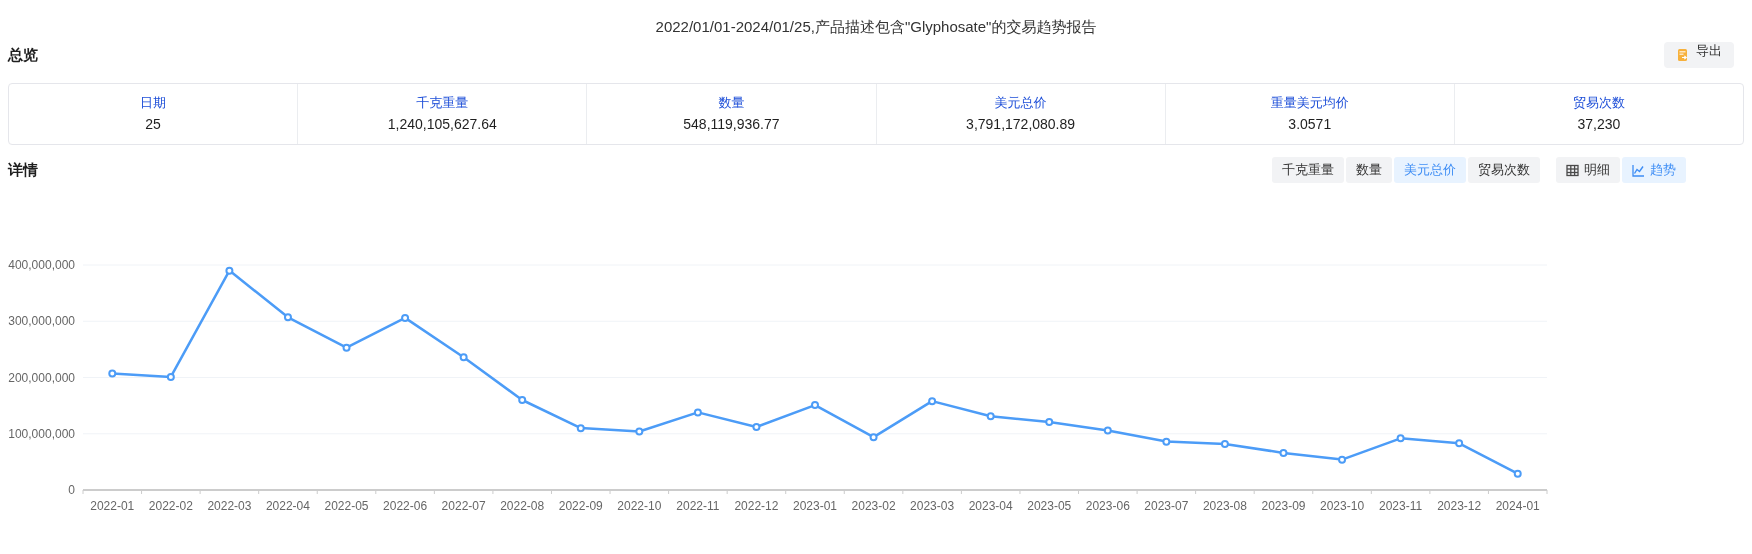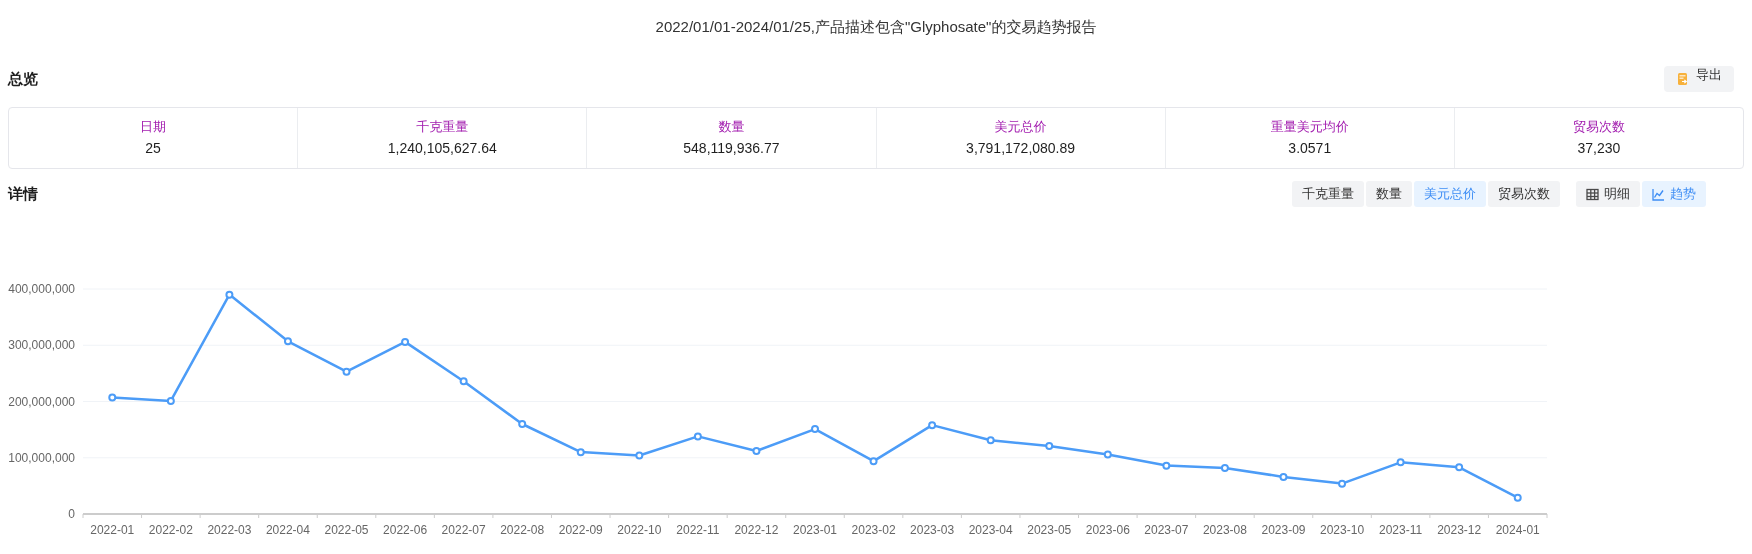--- a/index.html
+++ b/index.html
@@ -9,41 +9,41 @@
     color:#262626;
   }
   .page{width:1752px;height:554px;position:relative;}
   .page-title{
     padding-top:18px;text-align:center;font-size:15px;color:#333;
   }
   .section-row{
     display:flex;align-items:center;justify-content:space-between;
     padding:0 8px;
   }
-  .overview-row{margin-top:28px;height:28px;gap:32px;}
-  .details-row{margin-top:12px;height:26px;padding-right:46px;}
+  .overview-row{margin-top:4px;height:28px;gap:32px;}
+  .details-row{margin-top:12px;height:26px;padding-right:66px;}
   .section-heading{font-size:15px;font-weight:bold;color:#1f1f1f;}
   .export-btn{
     display:inline-flex;gap:6px;
     background:#f2f3f5;border:none;border-radius:4px;
     height:26px;padding:0 12px;font-size:13px;color:#333;cursor:pointer;
     margin-right:10px;
     font-family:inherit;
   }
   .stats-panel{
     margin:14px 8px 0 8px;height:60px;
     border:1px solid #e5e6eb;border-radius:4px;
     display:flex;align-items:stretch;background:#fff;
   }
   .stat-col{
     flex:1 1 0;display:flex;flex-direction:column;align-items:center;justify-content:center;
     border-right:1px solid #ebedf0;
   }
   .stat-col:last-child{border-right:none;}
-  .stat-label{font-size:13px;color:#a21caf;line-height:18px;}
+  .stat-label{font-size:13px;color:#1d4ed8;line-height:18px;}
   .stat-value{font-size:14px;font-weight:normal;color:#1f1f1f;line-height:20px;margin-top:2px;}
   .tab-groups{display:flex;align-items:center;gap:16px;}
   .tab-group{display:flex;align-items:center;gap:2px;}
   .tab{
     display:inline-flex;align-items:center;gap:5px;
     height:26px;padding:0 10px;border:none;border-radius:3px;
     background:#f2f3f5;color:#333;font-size:13px;cursor:pointer;
     font-family:inherit;white-space:nowrap;
   }
   .tab.selected{background:#e8f3ff;color:#3d8df5;}

